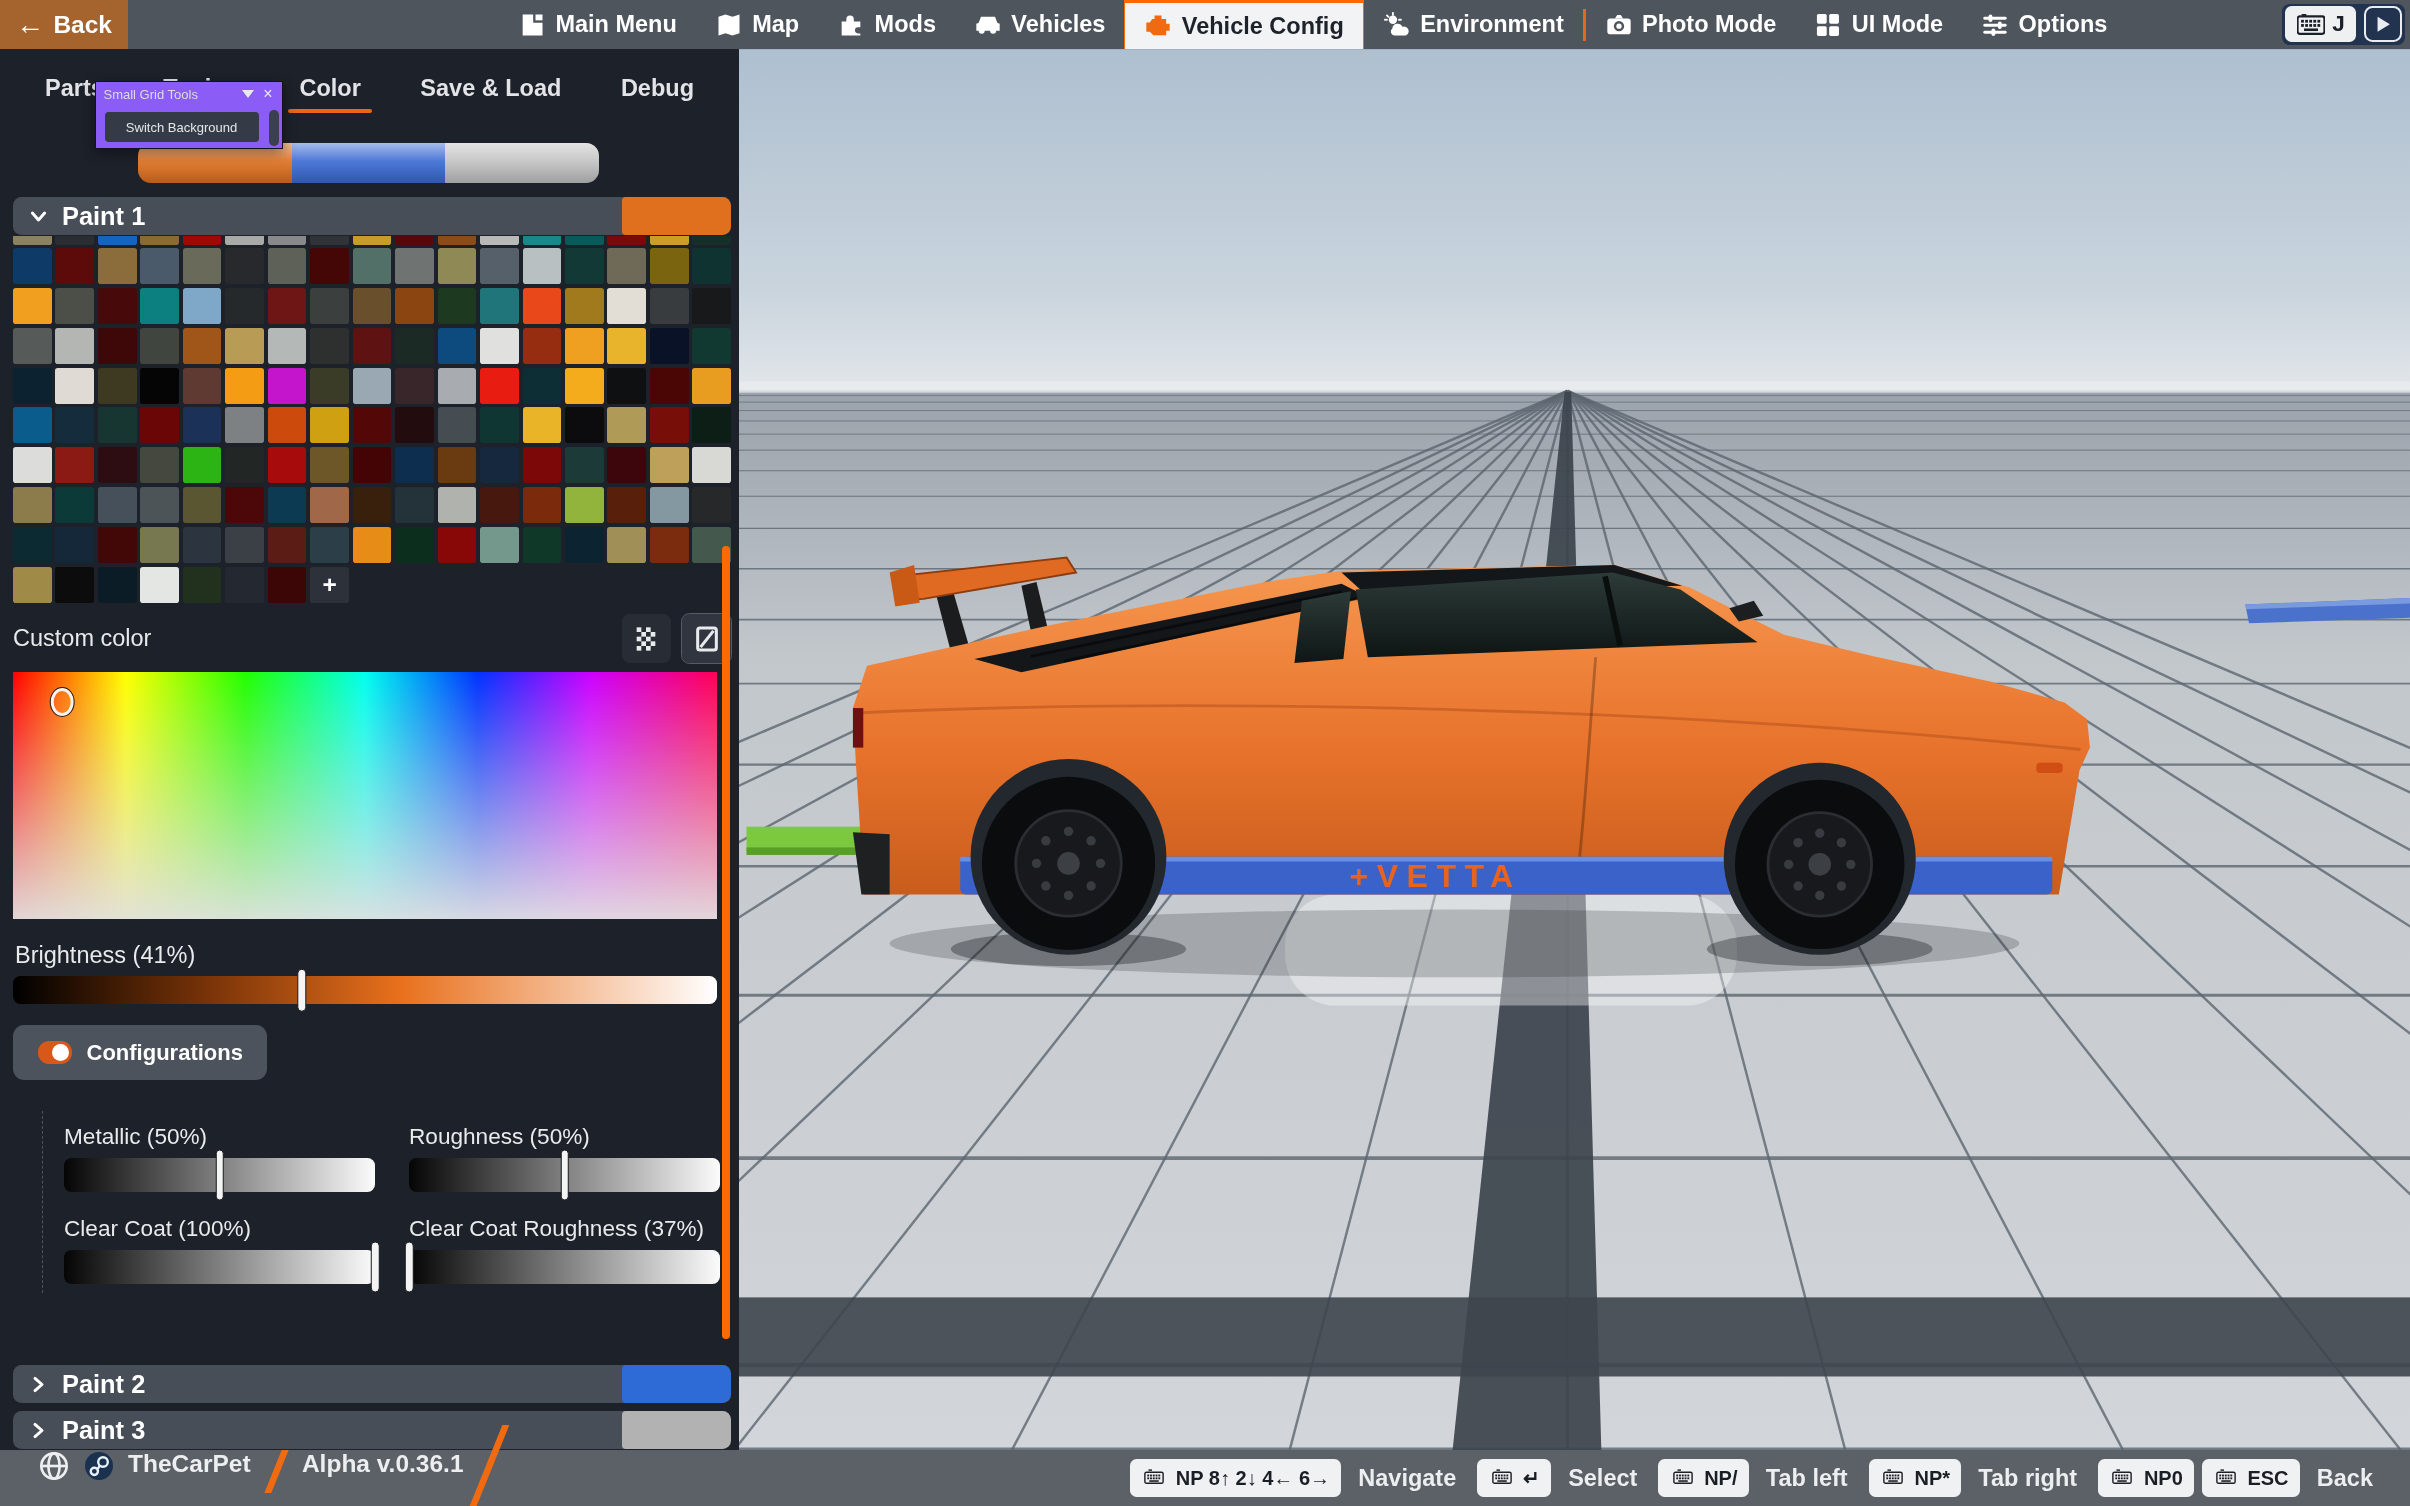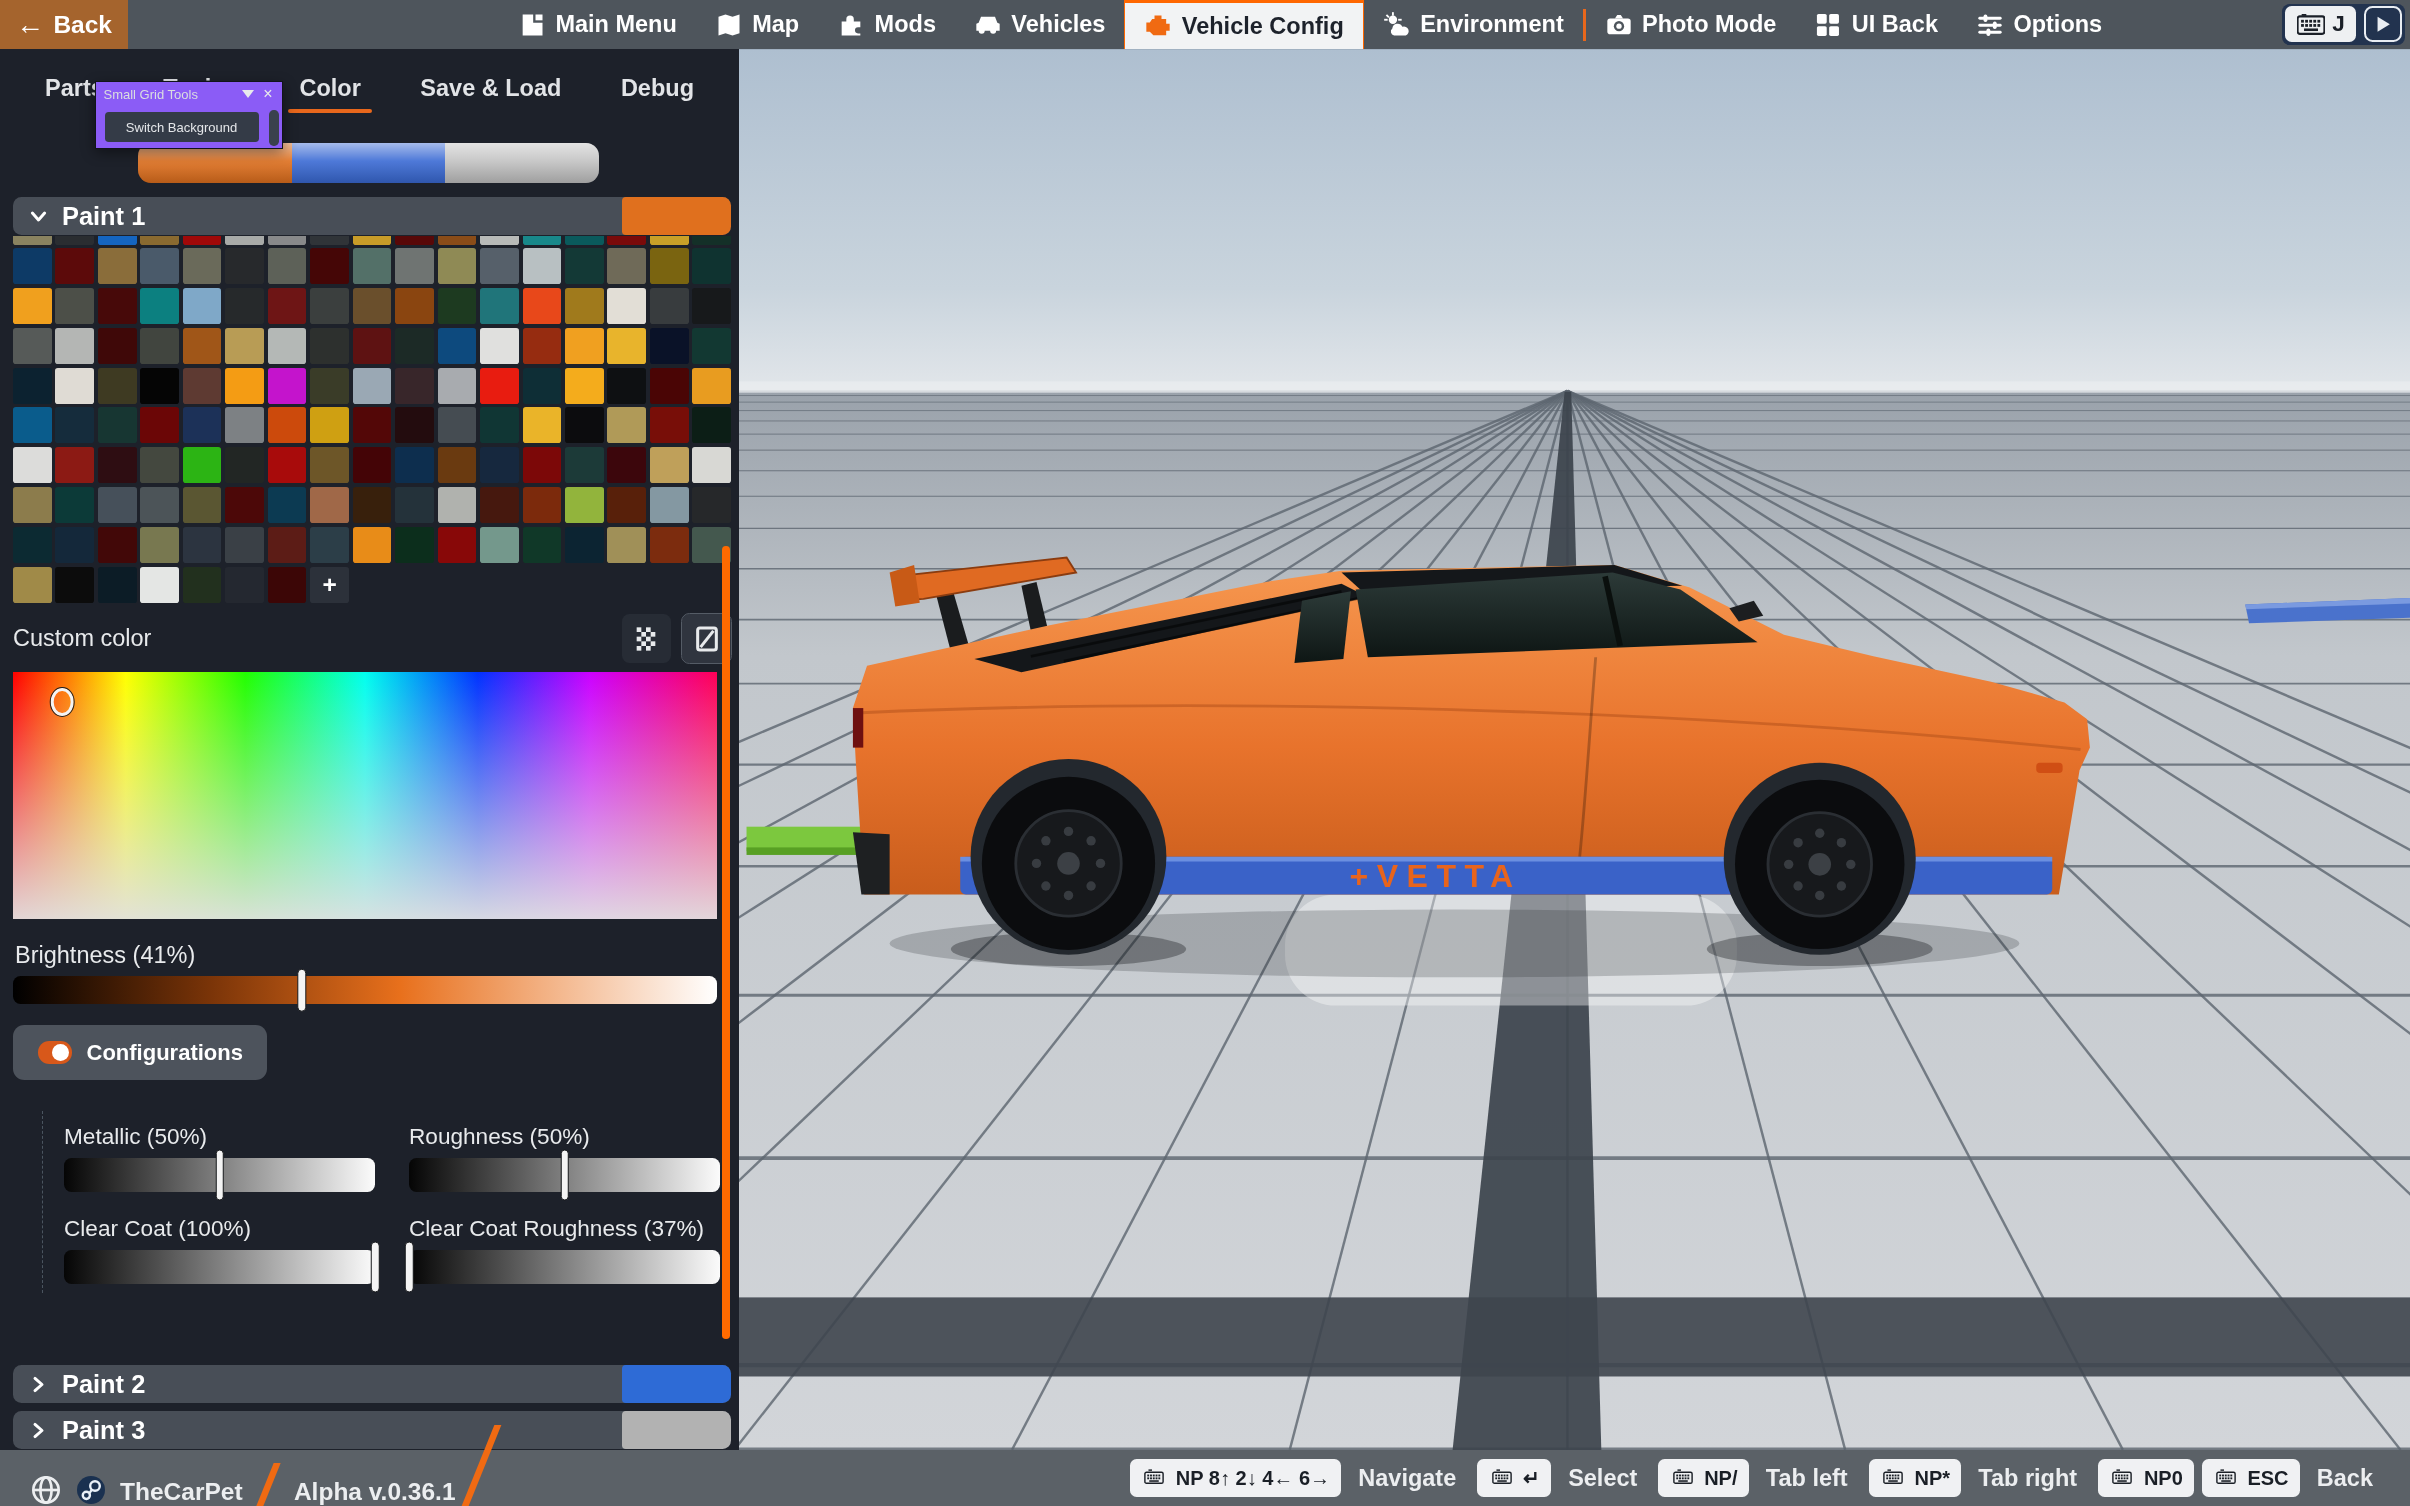--- a/index.html
+++ b/index.html
@@ -119,21 +119,21 @@
   .gt-scroll { position:absolute; right:2.8px; top:3.8px; width:10.4px; height:36px; background:#3a414d;
     border-radius:4.7px; cursor:pointer; }
 
   
   .viewport { position:absolute; left:739px; top:49px; width:1671px; height:1401px; z-index:10; }
   .viewport svg { display:block; }
 
   
   .bottom-bar { position:absolute; left:0; top:1450px; width:2411px; height:56px; background:#5b6167;
     display:flex; align-items:center; z-index:55; color:#eceef0; }
-  .bb-left { display:flex; align-items:flex-end; gap:13px; padding-left:30px; }
+  .bb-left { display:flex; align-items:flex-start; gap:13px; padding-left:38px; }
   .bb-left svg { width:32px; height:32px; }
   .bb-text { font-size:24.5px; font-weight:bold; color:#eceef0; }
   .bb-slash { width:6.6px; height:43px; background:#f06a12; transform:skewX(-22deg); margin:0 9.4px; }
   .bb-slash.tall { height:81px; margin-top:-24.5px; }
   .bb-right { margin-left:auto; display:flex; align-items:center; gap:21px; padding-right:38px; }
   .hint { display:flex; align-items:center; gap:17px;justify-content:center; }
   .hint .keys { display:flex; gap:7.5px; }
   .key-pill { background:#f0f1f3; color:#1a1f26; border-radius:6.6px; height:38px; padding:0 11.3px;
     display:flex; align-items:center; gap:8.5px; font-size:20px; font-weight:bold; white-space:nowrap; }
   .key-pill svg { width:26px; height:19px; color:#1a1f26; }
@@ -348,21 +348,21 @@
           </svg>
           <span>Photo Mode</span>
         </div>
         <div class="menu-item">
           <svg viewBox="0 0 24 24" fill="currentColor">
             <rect x="2.5" y="2.5" width="8.4" height="8.4" rx="1.4"></rect>
             <rect x="13" y="2.5" width="8.4" height="8.4" rx="1.4"></rect>
             <rect x="2.5" y="13" width="8.4" height="8.4" rx="1.4"></rect>
             <rect x="13" y="13" width="8.4" height="8.4" rx="1.4"></rect>
           </svg>
-          <span>UI Back</span>
+          <span>UI Mode</span>
         </div>
         <div class="menu-item">
           <svg viewBox="0 0 24 24" fill="currentColor">
             <rect x="2" y="5" width="20" height="2.4" rx="1.2"></rect>
             <rect x="2" y="11" width="20" height="2.4" rx="1.2"></rect>
             <rect x="2" y="17" width="20" height="2.4" rx="1.2"></rect>
             <rect x="6.5" y="3" width="3.2" height="6.4" rx="1.5"></rect>
             <rect x="14.5" y="9" width="3.2" height="6.4" rx="1.5"></rect>
             <rect x="9" y="15" width="3.2" height="6.4" rx="1.5"></rect>
           </svg>

